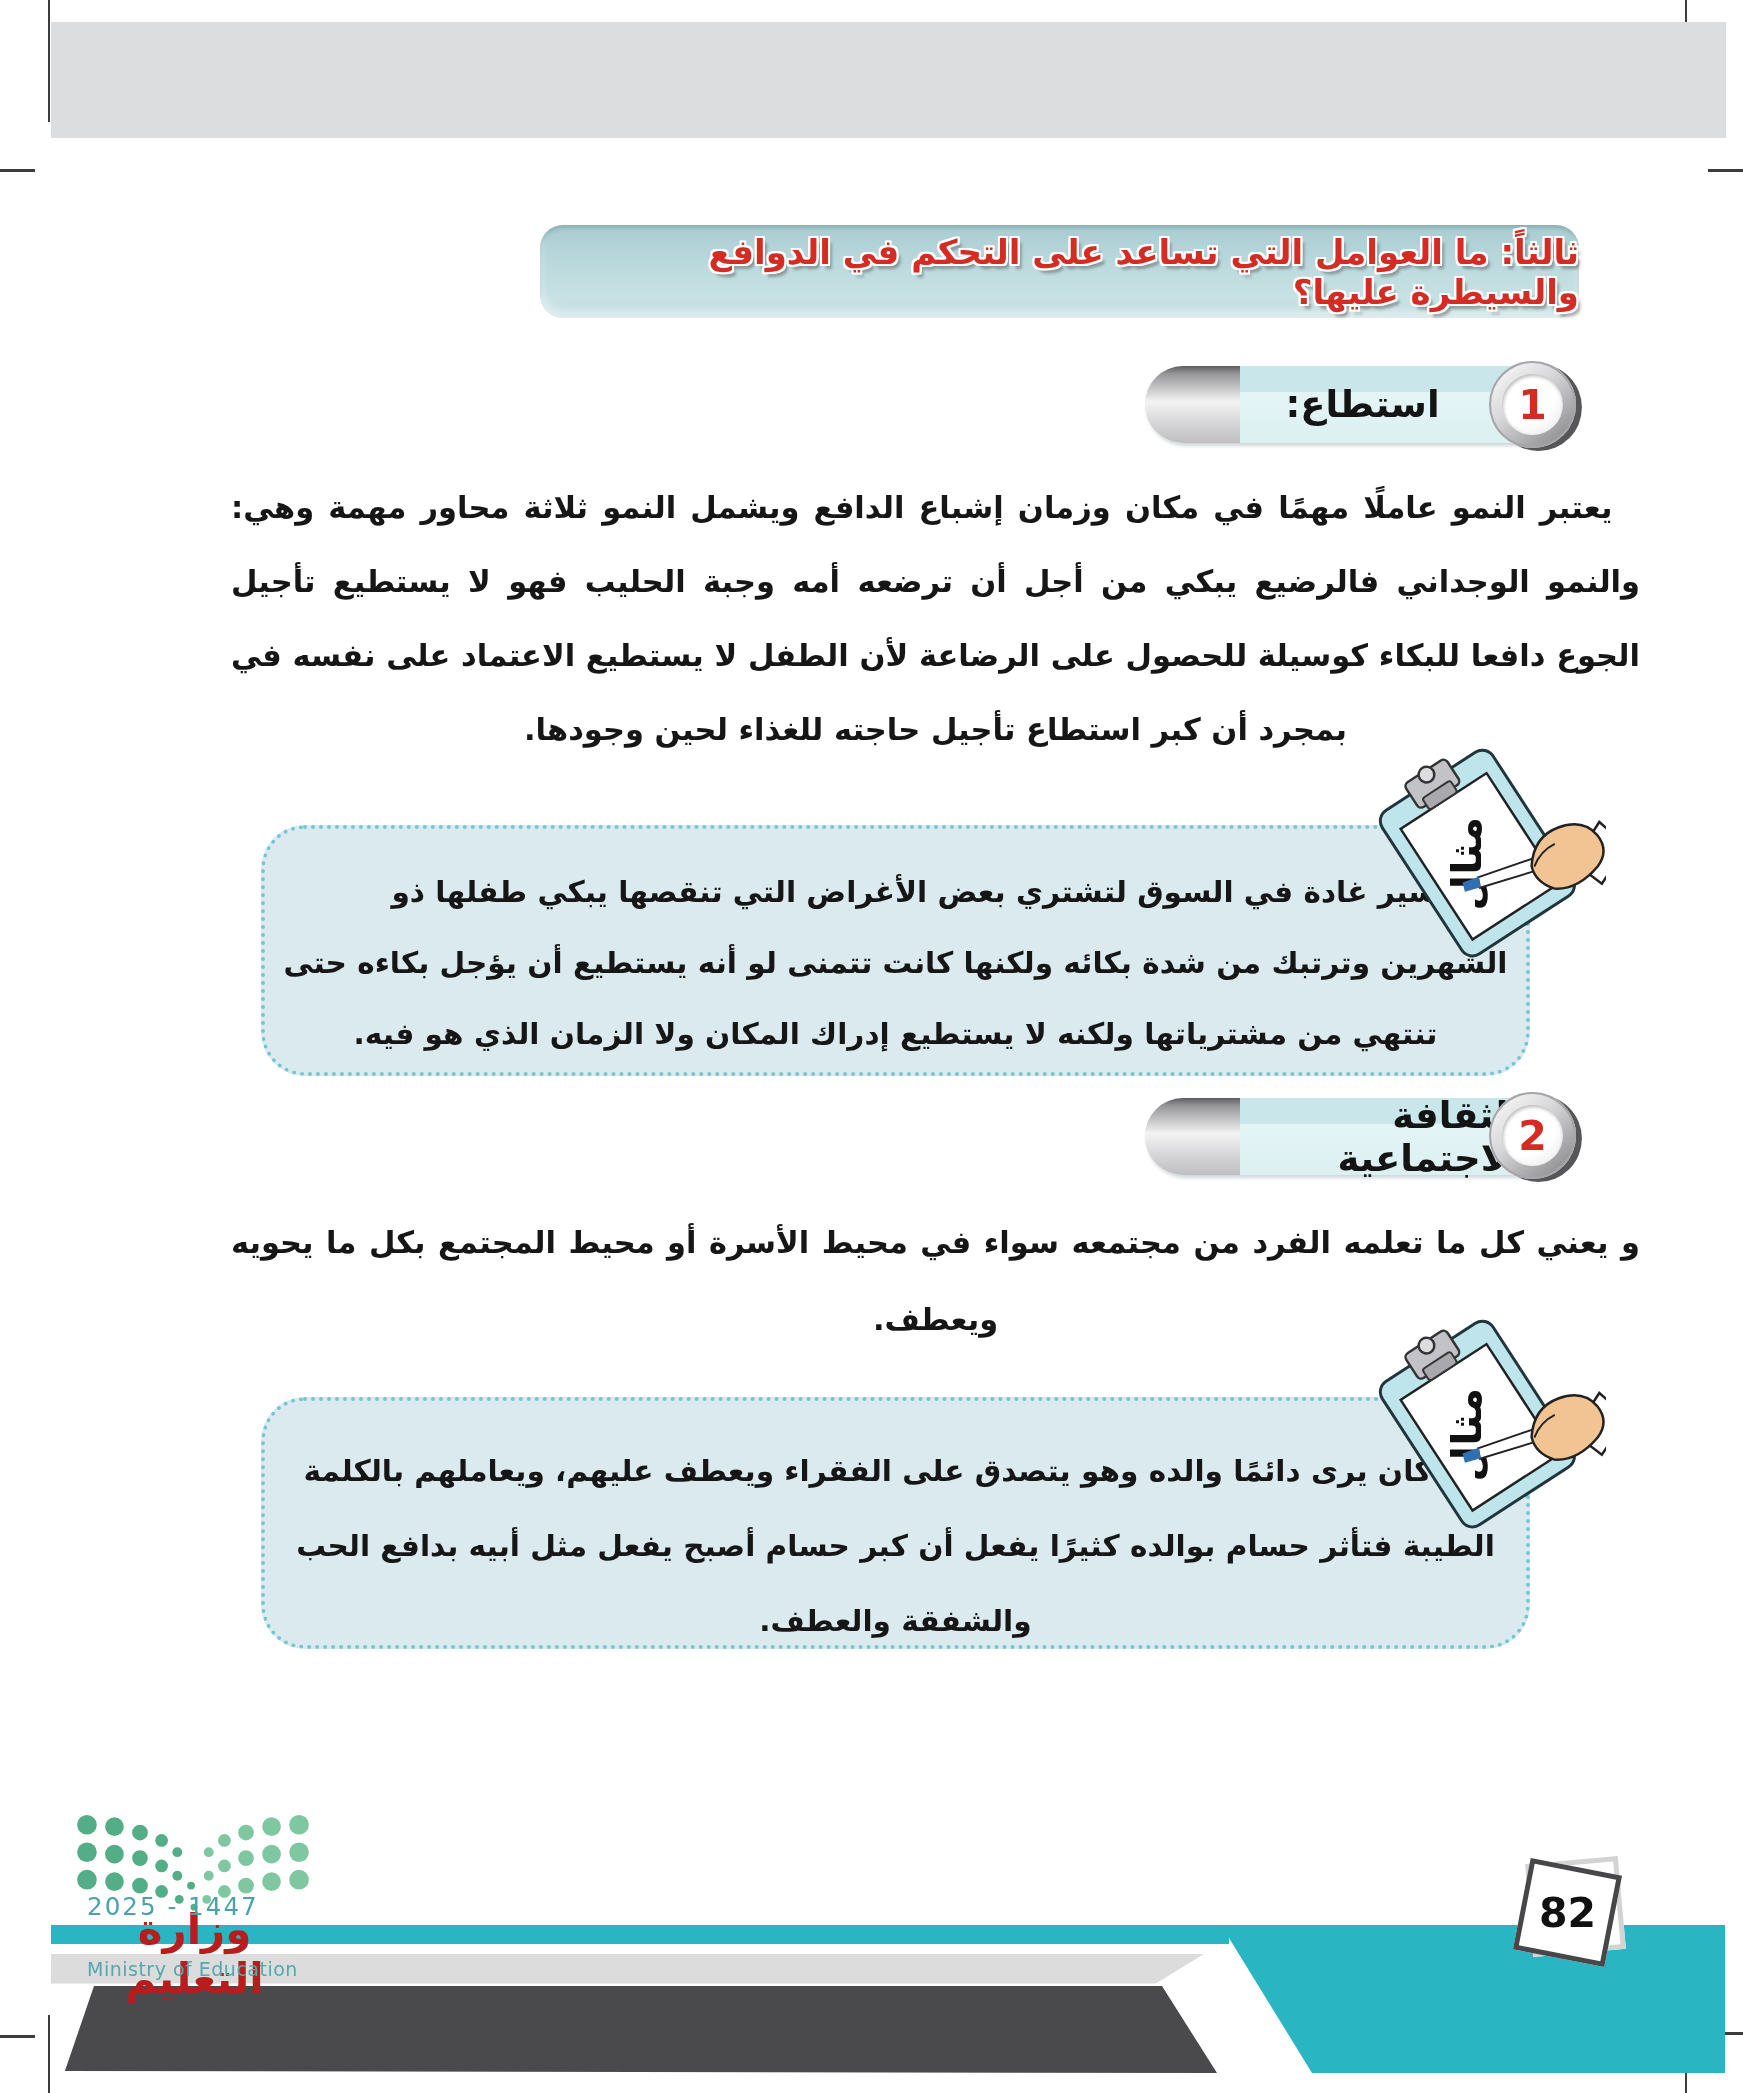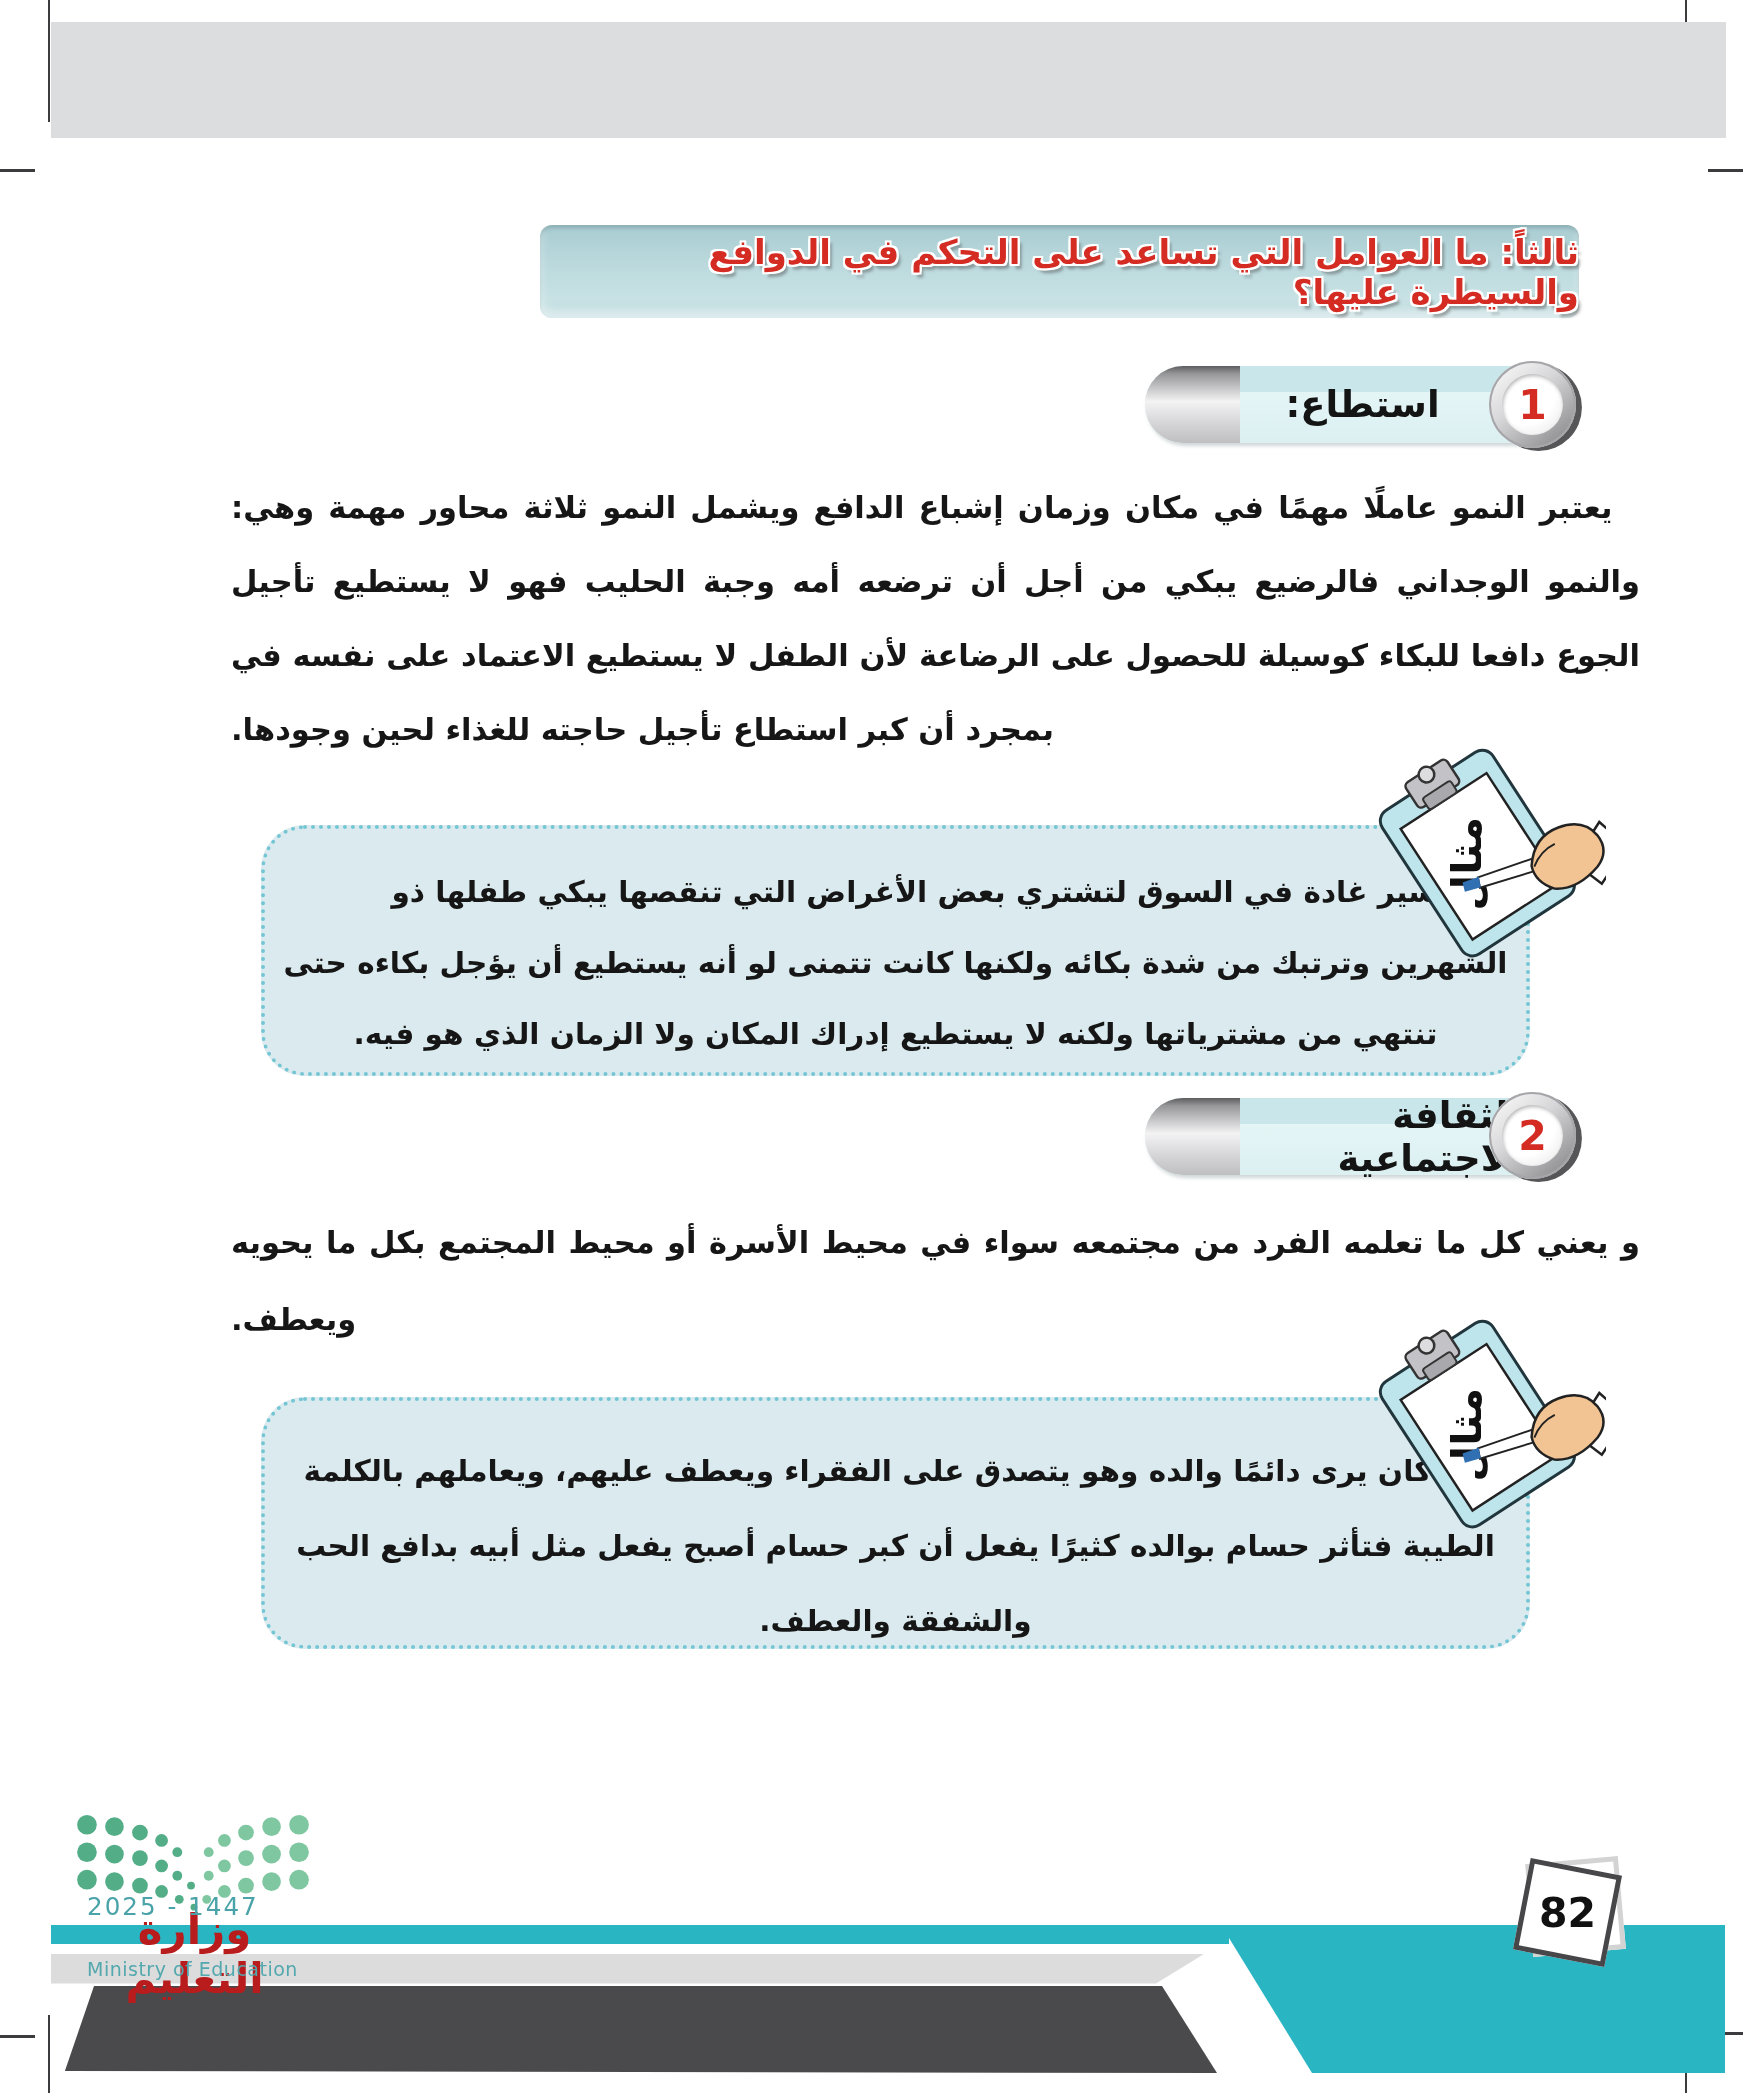--- a/index.html
+++ b/index.html
@@ -7,21 +7,21 @@
     width:1744px;height:2093px;position:relative;background:#ffffff;
     font-family:"DejaVu Sans",sans-serif;overflow:hidden;
   }
   .abs{position:absolute;}
   
   .mark{position:absolute;background:#3c3c3e;}
   
   .top-band{left:51px;top:21.7px;width:1675px;height:116px;background:#dcddde;}
   
   .heading-box{
-    left:540px;top:225px;width:1039px;height:93px;border-radius:12px;
+    left:540px;top:225px;width:1039px;height:93px;border-radius:23px;
     background:linear-gradient(180deg,#a8ccd1 0%,#bcdade 45%,#c8e2e4 80%,#b7d6da 100%);
     box-shadow:inset 0 -7.9px 9.9px rgba(255,255,255,.55), inset 0 3px 3.9px rgba(90,120,125,.35);
     display:flex;align-items:center;justify-content:center;direction:rtl;
   }
   .heading-text{
     font-size:34px;font-weight:bold;color:#d42b23;letter-spacing:0;
     text-shadow:-2px -2px 0 #fff,2px -2px 0 #fff,-2px 2px 0 #fff,2px 2px 0 #fff,
                 0 -2px 0 #fff,0 2px 0 #fff,-2px 0 0 #fff,2px 0 0 #fff,
                 3.9px 4.9px 3px rgba(70,70,70,.45);
   }
@@ -47,21 +47,21 @@
     width:61px;height:61px;border-radius:50%;
     background:radial-gradient(circle at 35% 30%,#ffffff 55%,#e4e4e6 100%);
     box-shadow:inset 1px 2px 3.9px rgba(0,0,0,.28);
     display:flex;align-items:center;justify-content:center;
     font-size:41px;font-weight:bold;color:#d42b23;
   }
   
   .para{direction:rtl;color:#161616;font-weight:bold;font-size:30.5px;}
   .para .ln{line-height:74px;height:74px;white-space:nowrap;}
   .ln-j{text-align:justify;text-align-last:justify;white-space:normal !important;overflow:hidden;}
-  .ln-r{text-align:left;}
+  .ln-r{text-align:center;}
   .indent1{padding-right:27.6px;}
   
   .example-box{
     background:#dbeaee;border:4.9px dotted #74c6d4;border-radius:44px;
     direction:rtl;color:#161616;font-weight:bold;font-size:29.6px;text-align:center;
   }
   .example-box .exln{line-height:71px;height:71px;white-space:nowrap;text-align:center;}
   .clipboard{z-index:3;}
   
   .teal-stripe{left:51px;top:1925px;width:1178px;height:18.7px;background:#2ab5c3;z-index:1;}

